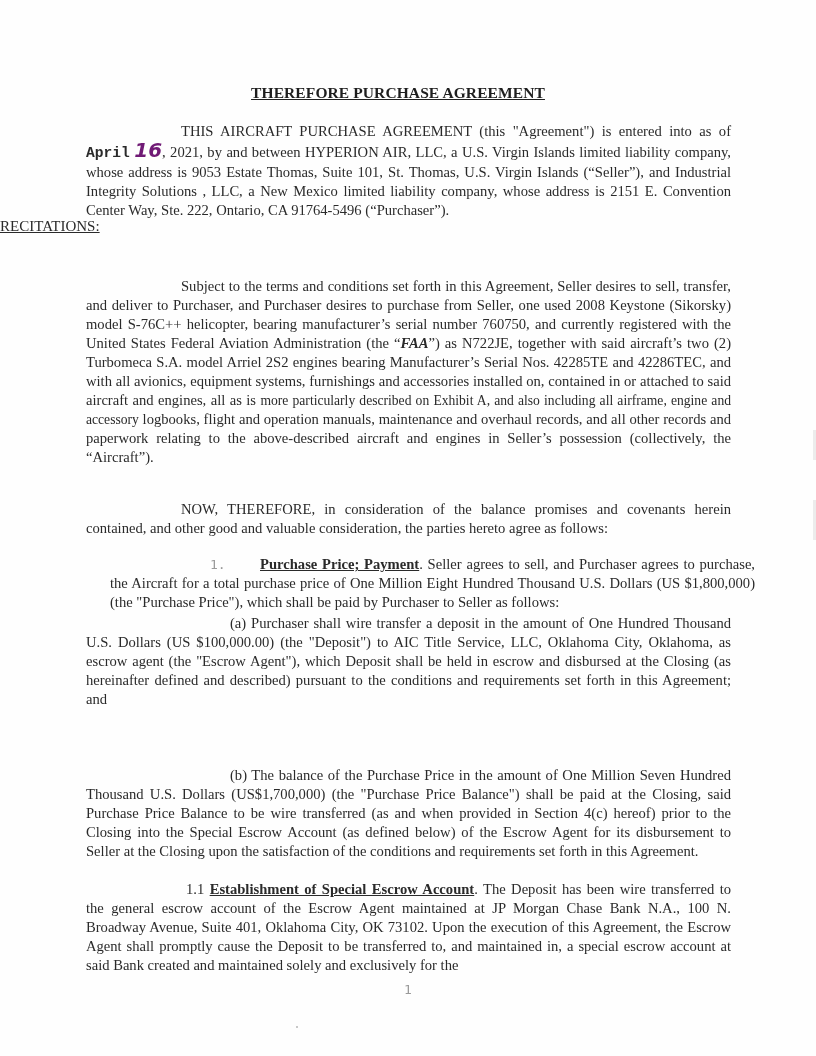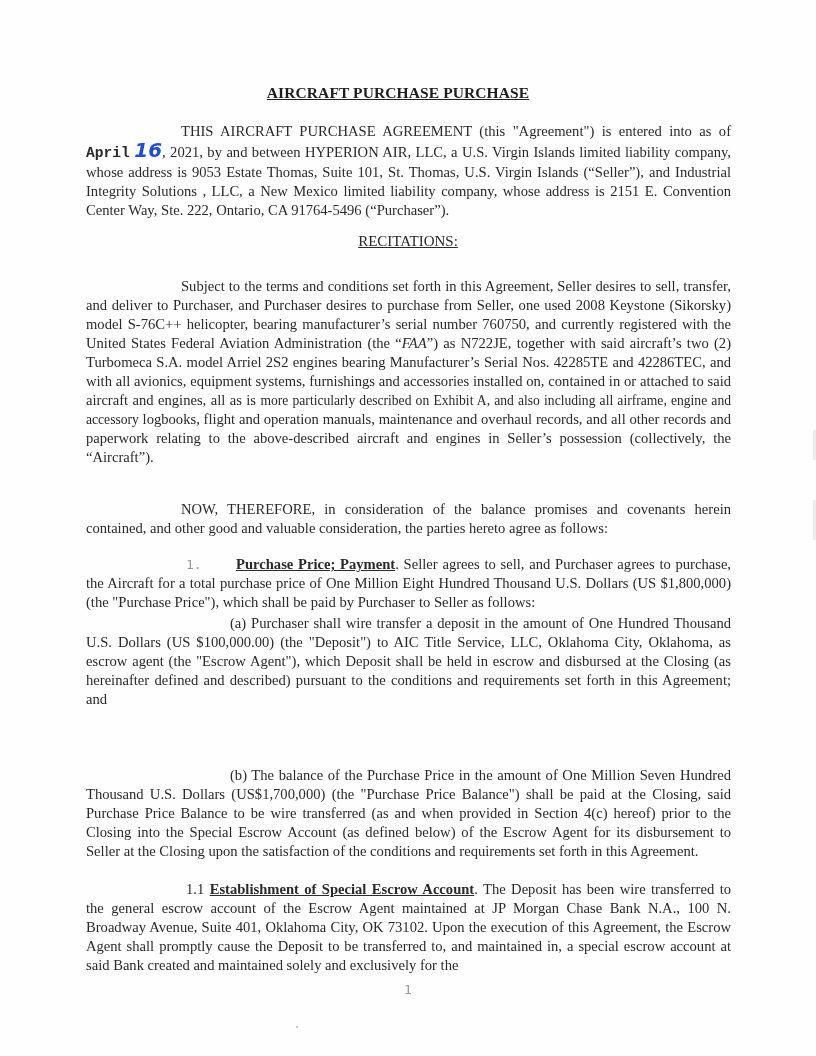--- a/index.html
+++ b/index.html
@@ -4,55 +4,55 @@
 <style>
   html, body { margin: 0; padding: 0; background: #ffffff; }
   body { width: 816px; height: 1056px; position: relative; overflow: hidden;
          font-family: "Liberation Serif", serif; color: #2a2a2a; }
   .page { position: absolute; left: 0; top: 0; width: 816px; height: 1056px; background: #fefefe; }
   .title { position: absolute; top: 84px; left: 0; width: 796px; text-align: center;
            font-weight: bold; font-size: 15.5px; text-decoration: underline; letter-spacing: 0.1px; color: #1e1e1e; }
   .p { position: absolute; left: 86px; width: 645px; font-size: 14.6px; line-height: 19px; text-align: justify; }
   .p .ind1 { display: inline-block; width: 95px; }
   .p .ind2 { display: inline-block; width: 144px; }
-  .heading { position: absolute; top: 233px; left: 0; width: 816px; text-align: center; font-size: 15px;
+  .heading { position: absolute; top: 218px; left: 0; width: 816px; text-align: left; font-size: 15px;
              text-decoration: underline; color: #2a2a2a; }
   .bold { font-weight: bold; font-family: Liberation Mono, monospace; }
   .ul { text-decoration: underline; font-weight: bold; }
-  .hand { font-family: "DejaVu Sans", sans-serif; font-style: italic; color: #1d4ed8; font-size: 20px; font-weight: bold; }
+  .hand { font-family: "DejaVu Sans", sans-serif; font-style: italic; color: #701a75; font-size: 20px; font-weight: bold; }
   .secnum { font-family: "DejaVu Sans Mono", monospace; color: #9a9a9a; font-size: 13px; display: inline-block; width: 50px; }
   .small { font-size: 13.6px; }
   .pagenum { position: absolute; top: 982px; left: 0; width: 816px; text-align: center;
              font-family: "DejaVu Sans Mono", monospace; font-size: 13px; color: #9a9a9a; }
   .dot { position: absolute; top: 1026px; left: 296px; width: 2px; height: 2px; background: #c8c8c8; }
   .edge { position: absolute; right: 0; width: 3px; background: #ececec; }
-  .faa { font-style: italic; font-weight: normal; }
+  .faa { font-style: italic; font-weight: bold; }
 </style>
 </head>
 <body>
 
 <div class="page">
 
-  <div class="title">AIRCRAFT PURCHASE PURCHASE</div>
+  <div class="title">THEREFORE PURCHASE AGREEMENT</div>
 
   <div class="p" style="top:122px;">
     <span class="ind1"></span><span>THIS AIRCRAFT PURCHASE AGREEMENT (this "Agreement") is entered into as of </span><span class="bold">April</span> <span class="hand">16</span><span>, 2021, by and between HYPERION AIR, LLC, a U.S. Virgin Islands limited liability company, whose address is 9053 Estate Thomas, Suite 101, St. Thomas, U.S. Virgin Islands (“Seller”), and Industrial Integrity Solutions , LLC, a New Mexico limited liability company, whose address is 2151 E. Convention Center Way, Ste. 222, Ontario, CA 91764-5496 (“Purchaser”).</span>
   </div>
 
   <div class="heading">RECITATIONS:</div>
 
   <div class="p" style="top:277px;">
     <span class="ind1"></span><span>Subject to the terms and conditions set forth in this Agreement, Seller desires to sell, transfer, and deliver to Purchaser, and Purchaser desires to purchase from Seller, one used 2008 Keystone (Sikorsky) model S-76C++ helicopter, bearing manufacturer’s serial number 760750, and currently registered with the United States Federal Aviation Administration (the “</span><span class="faa">FAA</span><span>”) as N722JE, together with said aircraft’s two (2) Turbomeca S.A. model Arriel 2S2 engines bearing Manufacturer’s Serial Nos. 42285TE and 42286TEC, and with all avionics, equipment systems, furnishings and accessories installed on, contained in or attached to said aircraft and engines, all as is </span><span class="small">more particularly described on Exhibit A, and also including all airframe, engine and accessory</span><span> logbooks, flight and operation manuals, maintenance and overhaul records, and all other records and paperwork relating to the above-described aircraft and engines in Seller’s possession (collectively, the “Aircraft”).</span>
   </div>
 
   <div class="p" style="top:500px;">
     <span class="ind1"></span><span>NOW, THEREFORE, in consideration of the balance promises and covenants herein contained, and other good and valuable consideration, the parties hereto agree as follows:</span>
   </div>
 
-  <div class="p" style="top:555px;">
+  <div class="p" style="top:555px;margin-left:24px;">
     <span class="ind1" style="width:100px;"></span><span class="secnum">1.</span><span class="ul">Purchase Price; Payment</span><span>. Seller agrees to sell, and Purchaser agrees to purchase, the Aircraft for a total purchase price of One Million Eight Hundred Thousand U.S. Dollars (US $1,800,000) (the "Purchase Price"), which shall be paid by Purchaser to Seller as follows:</span>
   </div>
 
   <div class="p" style="top:614px;">
     <span class="ind2"></span><span>(a) Purchaser shall wire transfer a deposit in the amount of One Hundred Thousand U.S. Dollars (US $100,000.00) (the "Deposit") to AIC Title Service, LLC, Oklahoma City, Oklahoma, as escrow agent (the "Escrow Agent"), which Deposit shall be held in escrow and disbursed at the Closing (as hereinafter defined and described) pursuant to the conditions and requirements set forth in this Agreement; and</span>
   </div>
 
   <div class="p" style="top:766px;">
     <span class="ind2"></span><span>(b) The balance of the Purchase Price in the amount of One Million Seven Hundred Thousand U.S. Dollars (US$1,700,000) (the "Purchase Price Balance") shall be paid at the Closing, said Purchase Price Balance to be wire transferred (as and when provided in Section 4(c) hereof) prior to the Closing into the Special Escrow Account (as defined below) of the Escrow Agent for its disbursement to Seller at the Closing upon the satisfaction of the conditions and requirements set forth in this Agreement.</span>
   </div>

